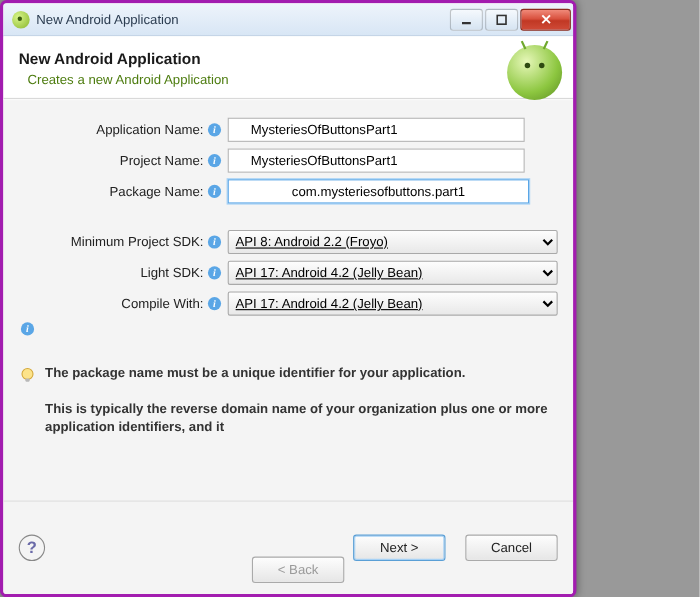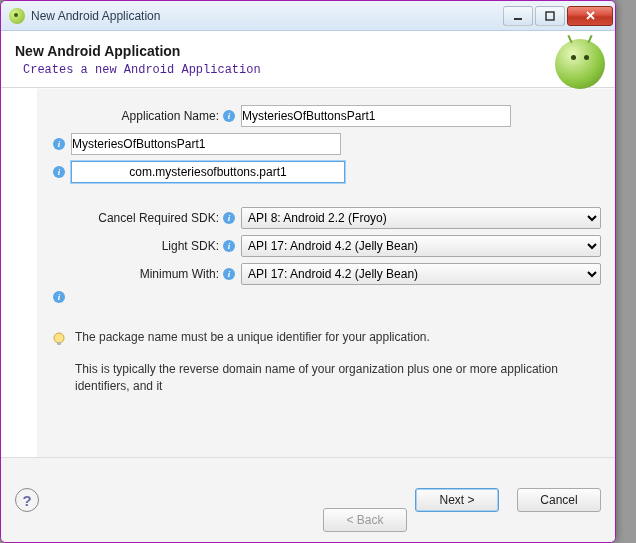--- a/index.html
+++ b/index.html
@@ -6,24 +6,24 @@
   body {
     margin: 0;
     font-family: "Segoe UI", Tahoma, sans-serif;
     font-size: 12px;
     background: #999;
     width: 636px;
     height: 543px;
     overflow: hidden;
   }
   .window {
-    width: 616px;
+    width: 524px;
     height: 543px;
     background: #fff;
-    border: 1px solid #a21caf;
+    border: 3px solid #a21caf;
     border-radius: 6px;
     box-shadow: 0 0 8px rgba(0,0,0,0.4);
     display: flex;
     flex-direction: column;
     overflow: hidden;
   }
   .titlebar {
     height: 30px;
     background: linear-gradient(to bottom, #eef4fb, #d8e6f5);
     border-bottom: 1px solid #b9cde2;
@@ -74,22 +74,21 @@
     position: relative;
   }
   .header-panel h1 {
     margin: 0 0 4px 0;
     font-size: 14px;
     font-weight: bold;
     color: #1a1a1a;
   }
   .header-panel .subtitle {
     margin-left: 8px;
-    color: #4c1d95;
-    font-family: Liberation Mono, monospace;
+    color: #4d7c0f;
   }
   .hero-icon {
     position: absolute;
     right: 10px; top: 8px;
     width: 50px; height: 50px;
   }
   .hero-icon .outer {
     width: 50px; height: 50px;
     border-radius: 50%;
     background: radial-gradient(circle at 35% 30%, #e6f7b8, #8cc63f 60%, #5a8a22);
@@ -113,21 +112,20 @@
   .hero-icon .ant.l { left: 14px; transform: rotate(-25deg); }
   .hero-icon .ant.r { right: 14px; transform: rotate(25deg); }
   .content {
     flex: 1;
     background: #f4f4f4;
     border-top: 1px solid #fafafa;
     padding: 16px 14px 6px 14px;
     overflow: hidden;
     display: flex;
     flex-direction: column;
-    margin-left: 36px;
   }
   .form-rows { display: flex; flex-direction: column; }
   .form-row {
     display: flex;
     align-items: center;
     margin-bottom: 6px;
   }
   .form-row label {
     width: 170px;
     text-align: right;
@@ -149,54 +147,56 @@
     margin-right: 6px;
     font-family: Georgia, serif;
     flex-shrink: 0;
   }
   .form-row input[type=text] {
     flex: 1;
     max-width: 270px;
     height: 22px;
     border: 1px solid #b5b5b5;
     background: #fff;
-    padding: 1px 0;
+    padding: 1px 20px;
     font: inherit;
   }
   .form-row input.focused {
     max-width: 274px;
     border: 1px solid #5aa6e6;
     box-shadow: 0 0 0 1px #a6d1f5;
     outline: none;
     text-align: center;
   }
   .form-row select {
     flex: 1;
     max-width: 432px;
     height: 22px;
     font: inherit;
     border: 1px solid #a9a9a9;
     border-radius: 2px;
     background: linear-gradient(to bottom, #fdfdfd, #e8e8e8);
     padding: 0 2px;
+    text-decoration: underline;
   }
   .gap { height: 18px; }
   .hint-block {
     display: flex;
     margin-top: 20px;
     gap: 8px;
   }
   .hint-icon {
     width: 16px; height: 16px;
     flex-shrink: 0;
     margin-top: 2px;
   }
   .hint-text {
     color: #333;
     line-height: 1.35;
+    font-weight: bold;
   }
   .button-bar {
     border-top: 1px solid #ddd;
     background: #f4f4f4;
     padding: 10px 14px;
     display: flex;
     align-items: center;
   }
   .help-btn {
     width: 24px; height: 24px;
@@ -280,49 +280,51 @@
   <div class="content">
     <div class="form-rows">
 
       <div class="form-row">
         <label>Application Name:</label>
         <span class="info-icon">i</span>
         <input type="text" value="MysteriesOfButtonsPart1" style="">
       </div>
 
       <div class="form-row">
+        <label>Project Name:</label>
         <span class="info-icon">i</span>
         <input type="text" value="MysteriesOfButtonsPart1" style="">
       </div>
 
       <div class="form-row">
+        <label>Package Name:</label>
         <span class="info-icon">i</span>
         <input type="text" class="focused" value="com.mysteriesofbuttons.part1" style="">
       </div>
 
       <div class="gap"></div>
 
       <div class="form-row">
-        <label>Cancel Required SDK:</label>
+        <label>Minimum Project SDK:</label>
         <span class="info-icon">i</span>
         <select>
           <option>API 8: Android 2.2 (Froyo)</option>
         </select>
       </div>
 
       <div class="form-row">
         <label>Light SDK:</label>
         <span class="info-icon">i</span>
         <select>
           <option>API 17: Android 4.2 (Jelly Bean)</option>
         </select>
       </div>
 
       <div class="form-row">
-        <label>Minimum With:</label>
+        <label>Compile With:</label>
         <span class="info-icon">i</span>
         <select>
           <option>API 17: Android 4.2 (Jelly Bean)</option>
         </select>
       </div>
 
       <div class="form-row">
         <span class="info-icon">i</span>
       </div>
 

